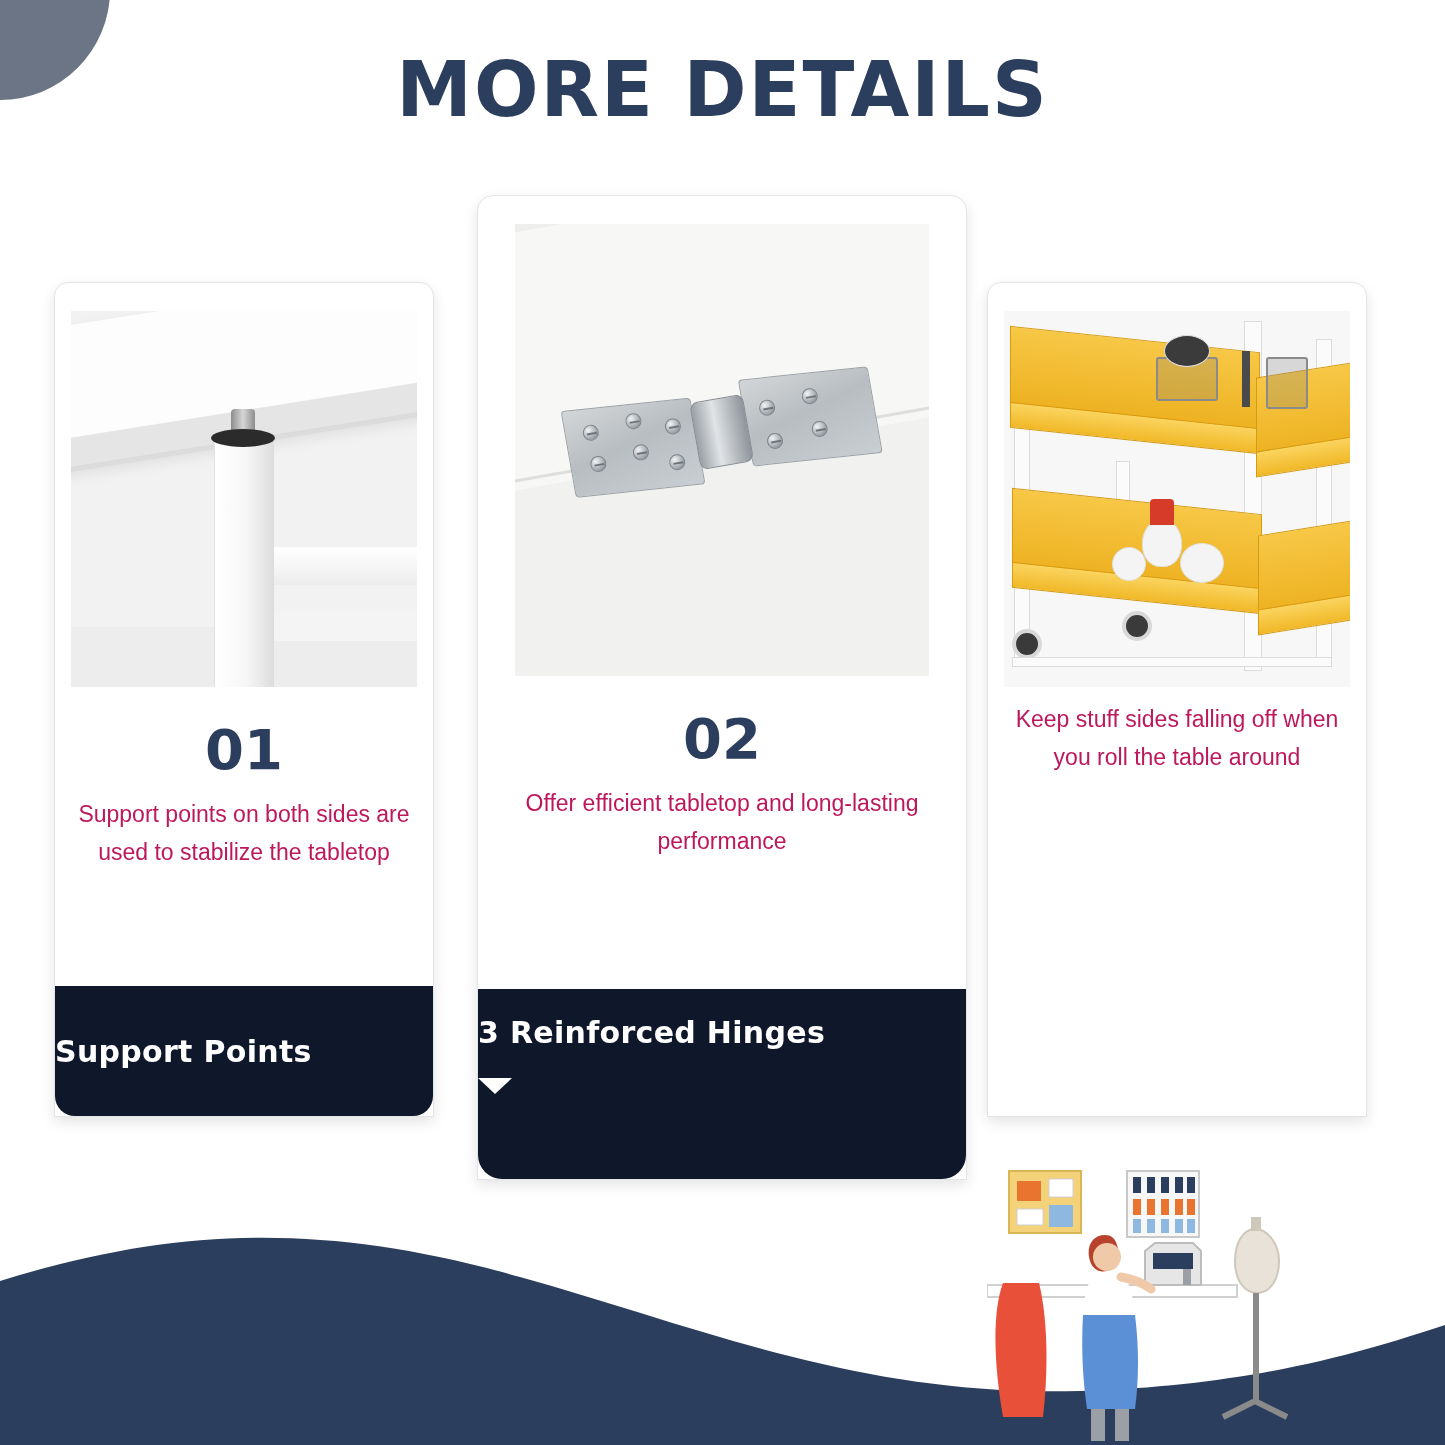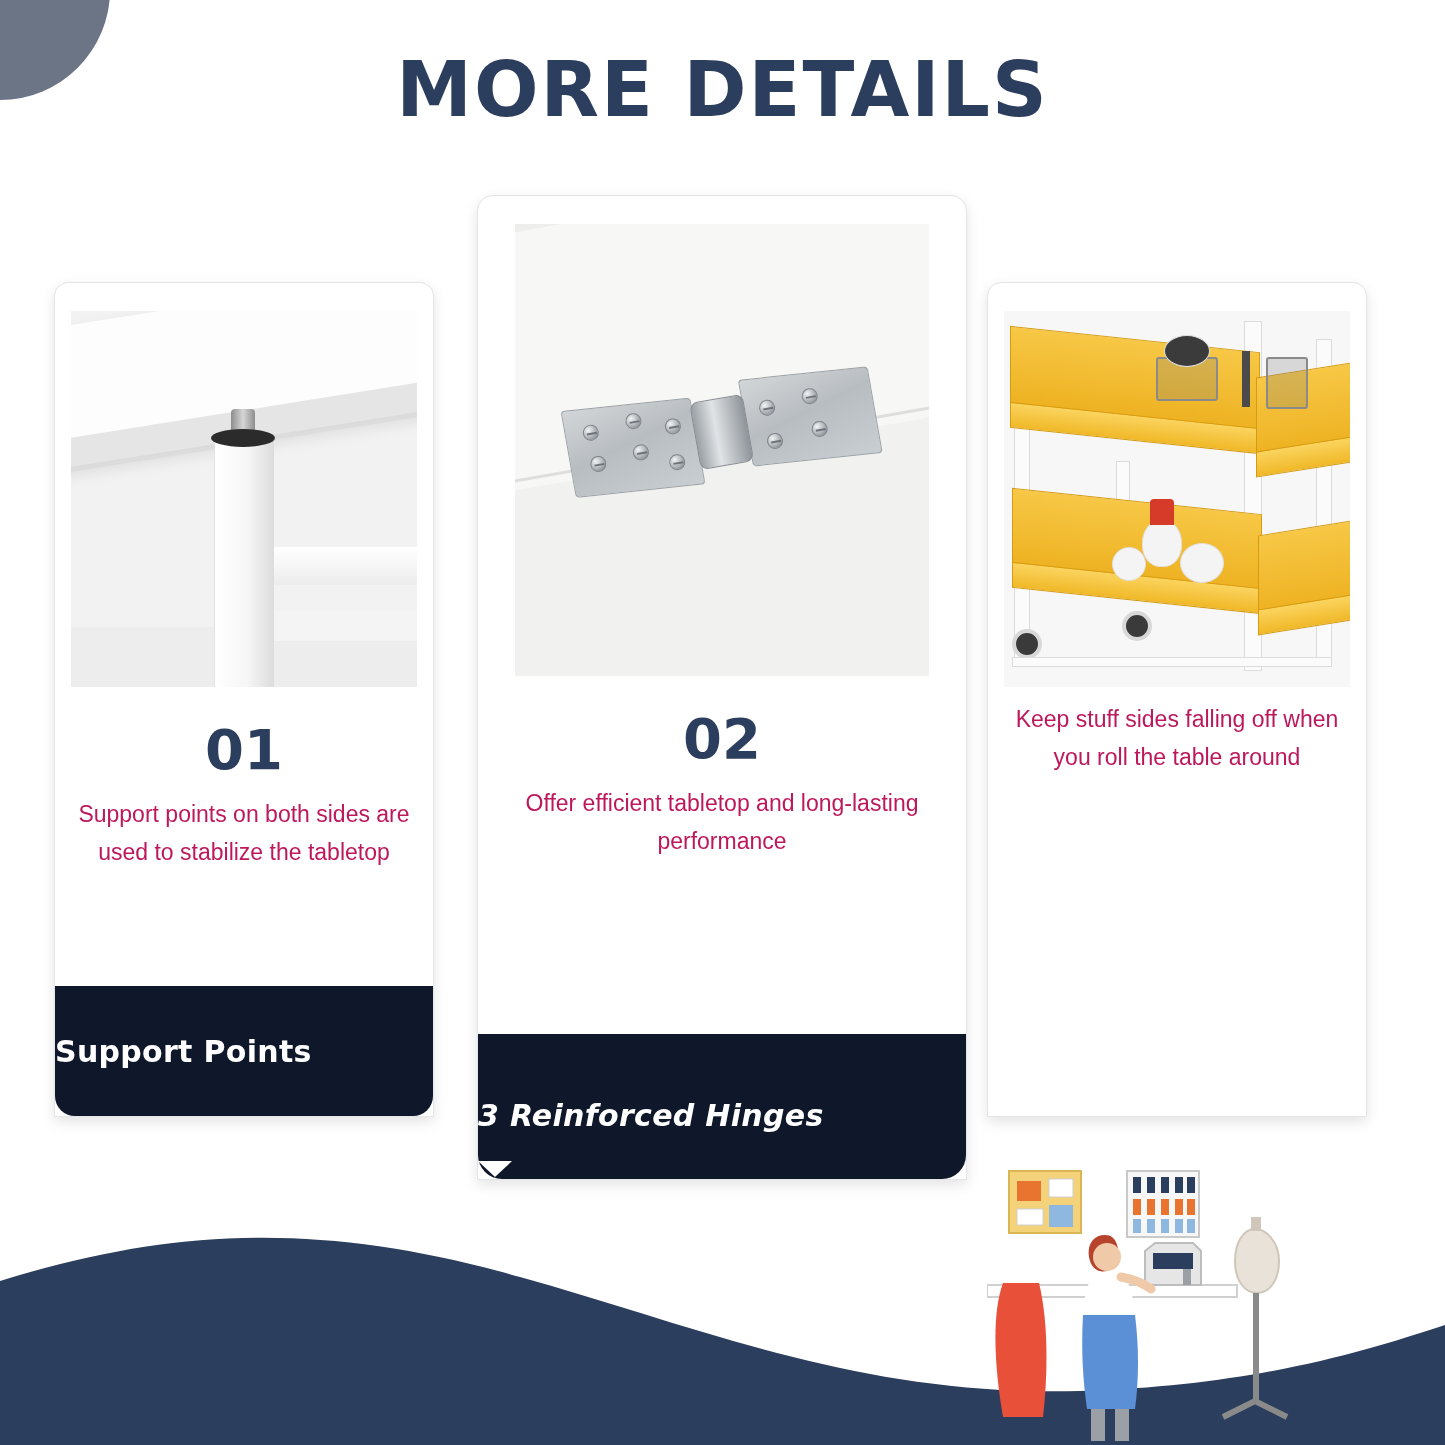--- a/index.html
+++ b/index.html
@@ -128,25 +128,24 @@
     align-items: flex-start;
     justify-content: center;
     font-family: "DejaVu Sans", sans-serif;
     position: relative;
   }
   .card.side .card-footer {
     height: 130px;
     border-radius: 0 0 20px 20px;
   }
   .card.center .card-footer {
-    height: 145px;
+    height: 190px;
     border-radius: 0 0 24px 24px;
     justify-content: flex-start;
-    padding-top: 64px;
-    font-style: italic;
+    padding-top: 26px;
   }
   .footer-caret {
     margin-top: 28px;
     width: 0; height: 0;
     border-left: 17px solid transparent;
     border-right: 17px solid transparent;
     border-top: 16px solid #ffffff;
   }
 
   

